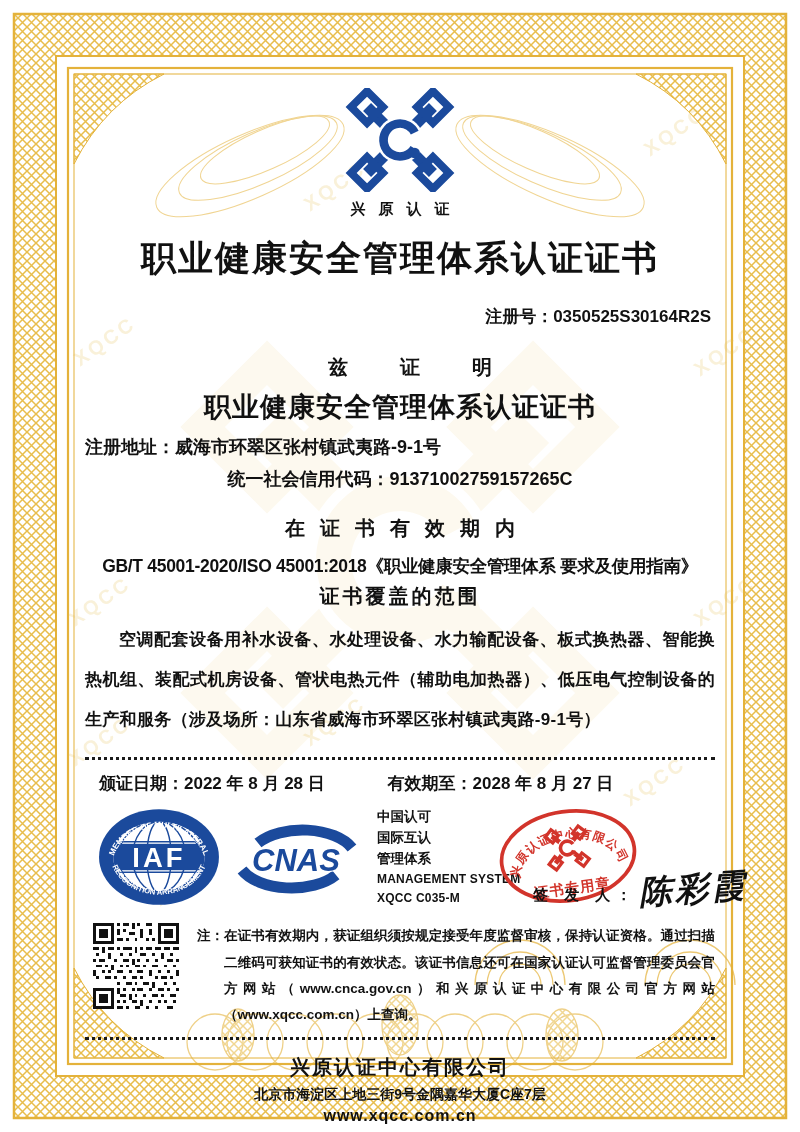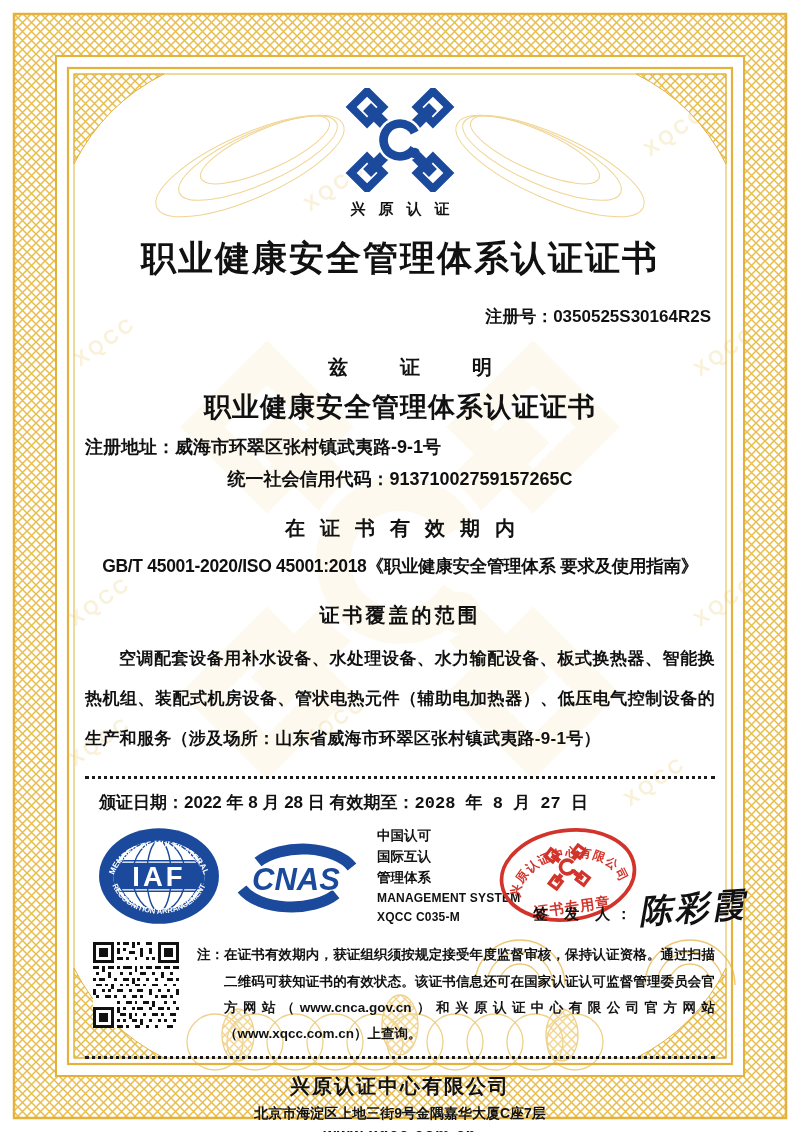--- a/index.html
+++ b/index.html
@@ -33,28 +33,28 @@
   .certify-heading span{display:inline-block; letter-spacing:52px; margin-right:-52px;margin-left:20px;}
   .company-name{margin-top:8px; text-align:center; font-size:27px; font-weight:bold; letter-spacing:1px;}
   .addr-line{margin-top:10px; text-align:left; font-size:18px; font-weight:600;}
   .code-line{margin-top:8px; text-align:center; font-size:18px; font-weight:600;}
   .conform-heading{margin-top:24px; text-align:center; font-size:20px; font-weight:bold;}
   .conform-heading span{display:inline-block; letter-spacing:15px; margin-right:-15px;}
   .standard-line{
     margin-top:12px; text-align:center; font-size:17.5px; font-weight:bold;
     white-space:nowrap; letter-spacing:-0.3px;
   }
-  .scope-heading{margin-top:24px; text-align:center; font-size:20px; font-weight:bold; letter-spacing:3px;}
+  .scope-heading{margin-top:5px; text-align:center; font-size:20px; font-weight:bold; letter-spacing:3px;}
   .scope-text{
     margin-top:10px; font-size:17px; font-weight:bold; line-height:2.35;
     text-align:justify; text-indent:2em; letter-spacing:.3px;
   }
   .dotted{border-top:3px dotted #1b1b1b; height:0; margin-top:15px;}
   .dates-row{margin-top:12px; font-size:17px; font-weight:600; padding-left:14px;}
-  .dates-row .expiry{font-family:Liberation Mono, monospace;}
+  .dates-row .expiry{margin-left:58px;}
   .marks-row{position:relative; margin-top:10px; height:112px;}
   .iaf{position:absolute; left:12px; top:2px;}
   .cnas{position:absolute; left:152px; top:14px;}
   .accr-text{position:absolute; left:292px; top:2px; font-size:13.5px; line-height:1.55; font-weight:600;}
   .accr-text .en{font-size:12px; letter-spacing:.2px;}
   .seal{position:absolute; left:408px; top:-2px;}
   .signer{position:absolute; left:448px; top:62px; white-space:nowrap;}
   .signer .lbl{font-size:15px; font-weight:bold; letter-spacing:6px;text-align:right;}
   .signer .name{
     font-family:"DejaVu Serif","Liberation Serif",serif; font-style:italic; font-weight:bold;

